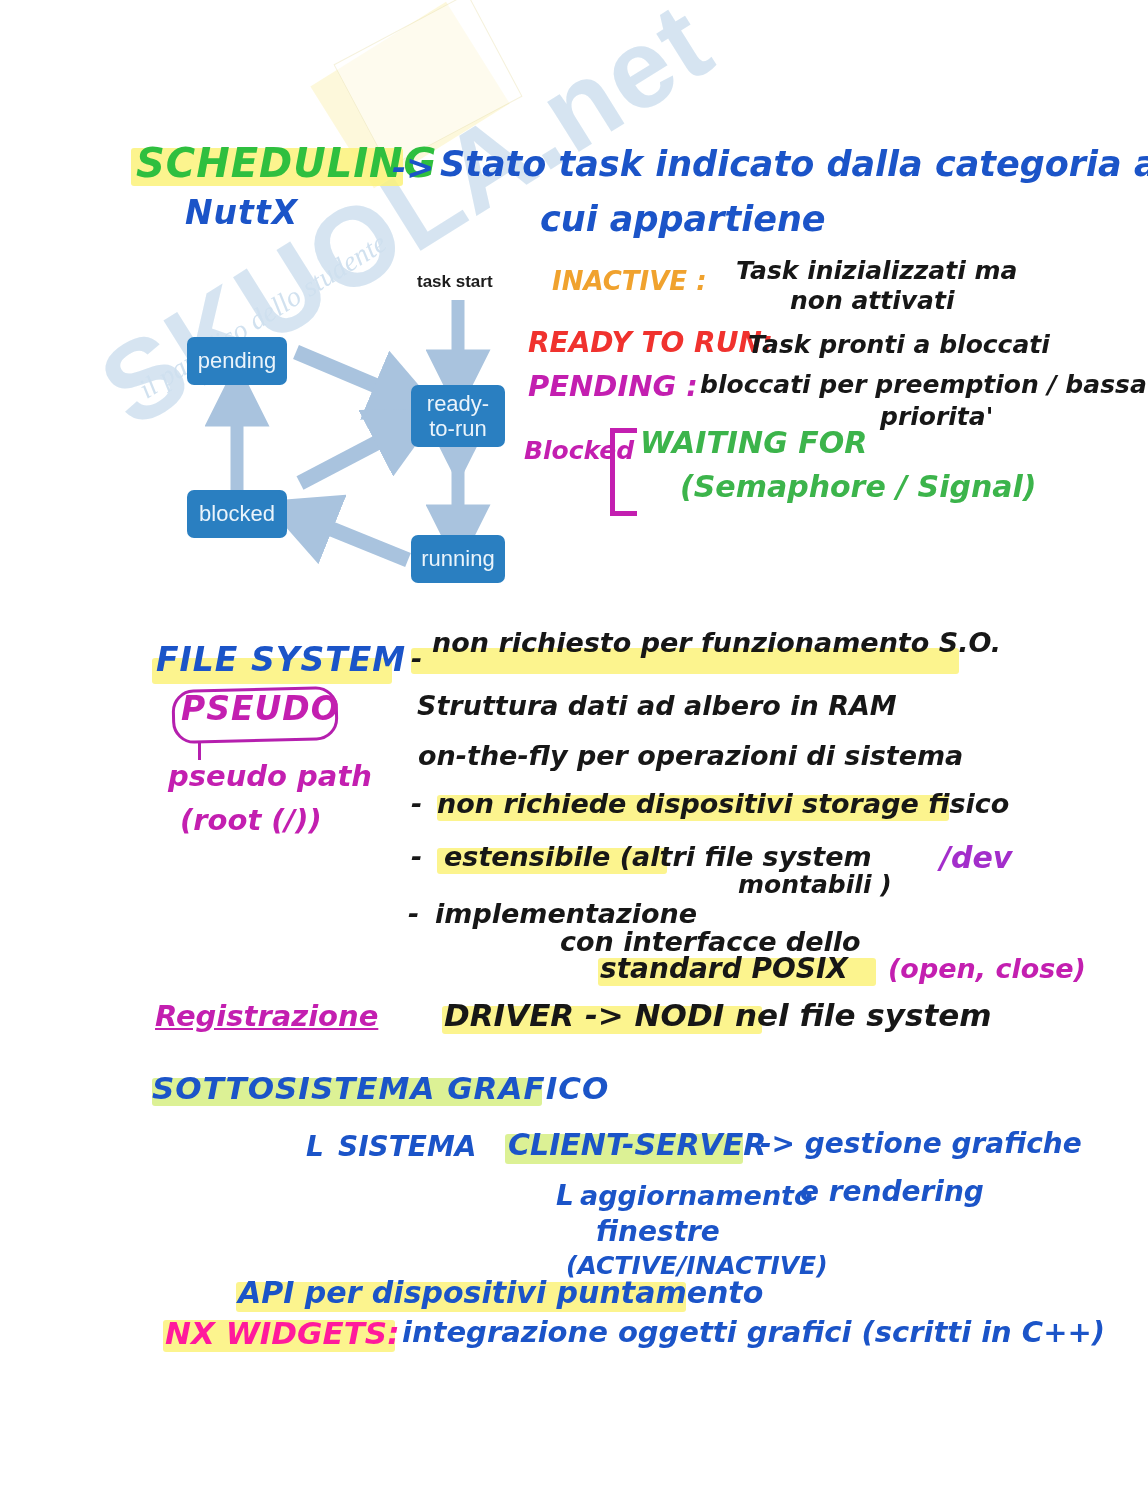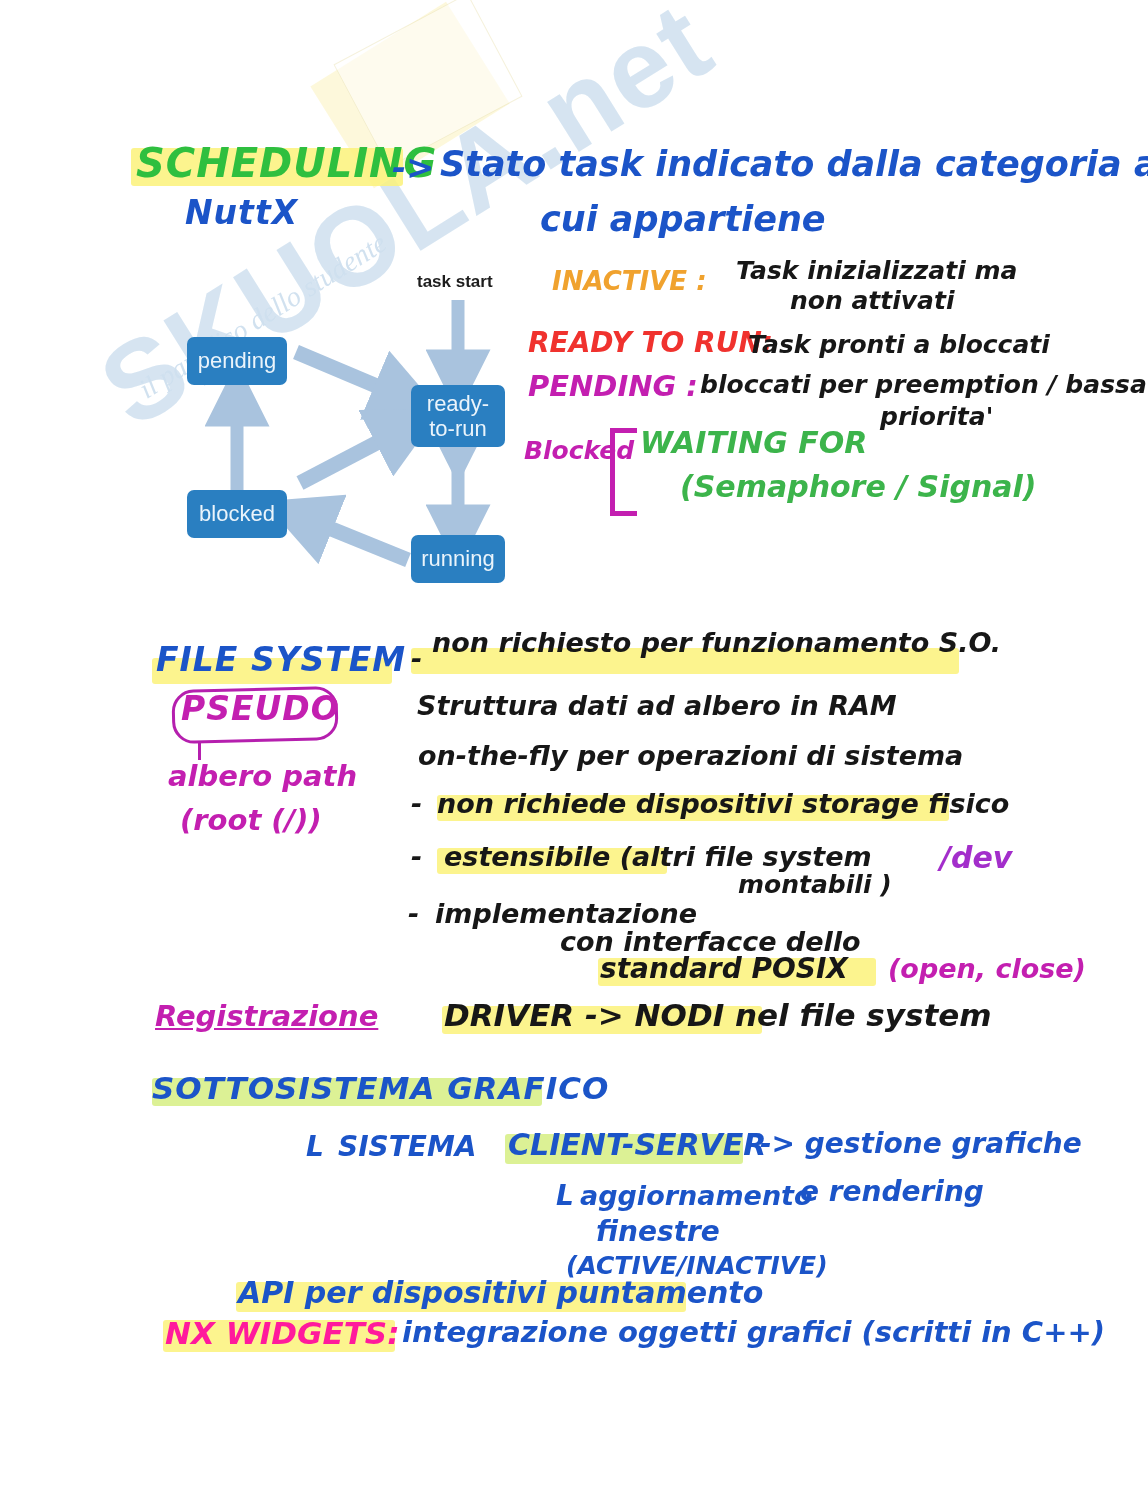--- a/index.html
+++ b/index.html
@@ -116,21 +116,21 @@
 to-run</div>
   <div class="node" style="left:187px;top:490px;width:100px;height:48px;">blocked</div>
   <div class="node" style="left:411px;top:535px;width:94px;height:48px;">running</div>
 
   <div class="hl hl-y" style="left:152px;top:658px;width:240px;height:26px;"></div>
   <div class="hw blue" style="left:156px;top:643px;font-size:33px;letter-spacing:1px;">FILE SYSTEM</div>
 
   <div class="pseudo-box" style="left:172px;top:688px;width:160px;height:48px;"></div>
   <div class="hw magenta" style="left:181px;top:692px;font-size:33px;letter-spacing:1px;">PSEUDO</div>
   <div class="tick" style="left:198px;top:742px;width:3px;height:18px;"></div>
-  <div class="hw magenta" style="left:168px;top:762px;font-size:29px;">albero path</div>
+  <div class="hw magenta" style="left:168px;top:762px;font-size:29px;">pseudo path</div>
   <div class="hw magenta" style="left:180px;top:806px;font-size:29px;">(root (/))</div>
 
   <div class="hl hl-y" style="left:411px;top:648px;width:548px;height:26px;"></div>
   <div class="hw black" style="left:411px;top:645px;font-size:27px;">-</div>
   <div class="hw black" style="left:432px;top:629px;font-size:27px;">non richiesto per funzionamento S.O.</div>
   <div class="hw black" style="left:417px;top:692px;font-size:27px;">Struttura dati ad albero in RAM</div>
   <div class="hw black" style="left:418px;top:742px;font-size:27px;">on-the-fly per operazioni di sistema</div>
 
   <div class="hl hl-y" style="left:437px;top:795px;width:512px;height:26px;"></div>
   <div class="hw black" style="left:411px;top:790px;font-size:27px;">-</div>

